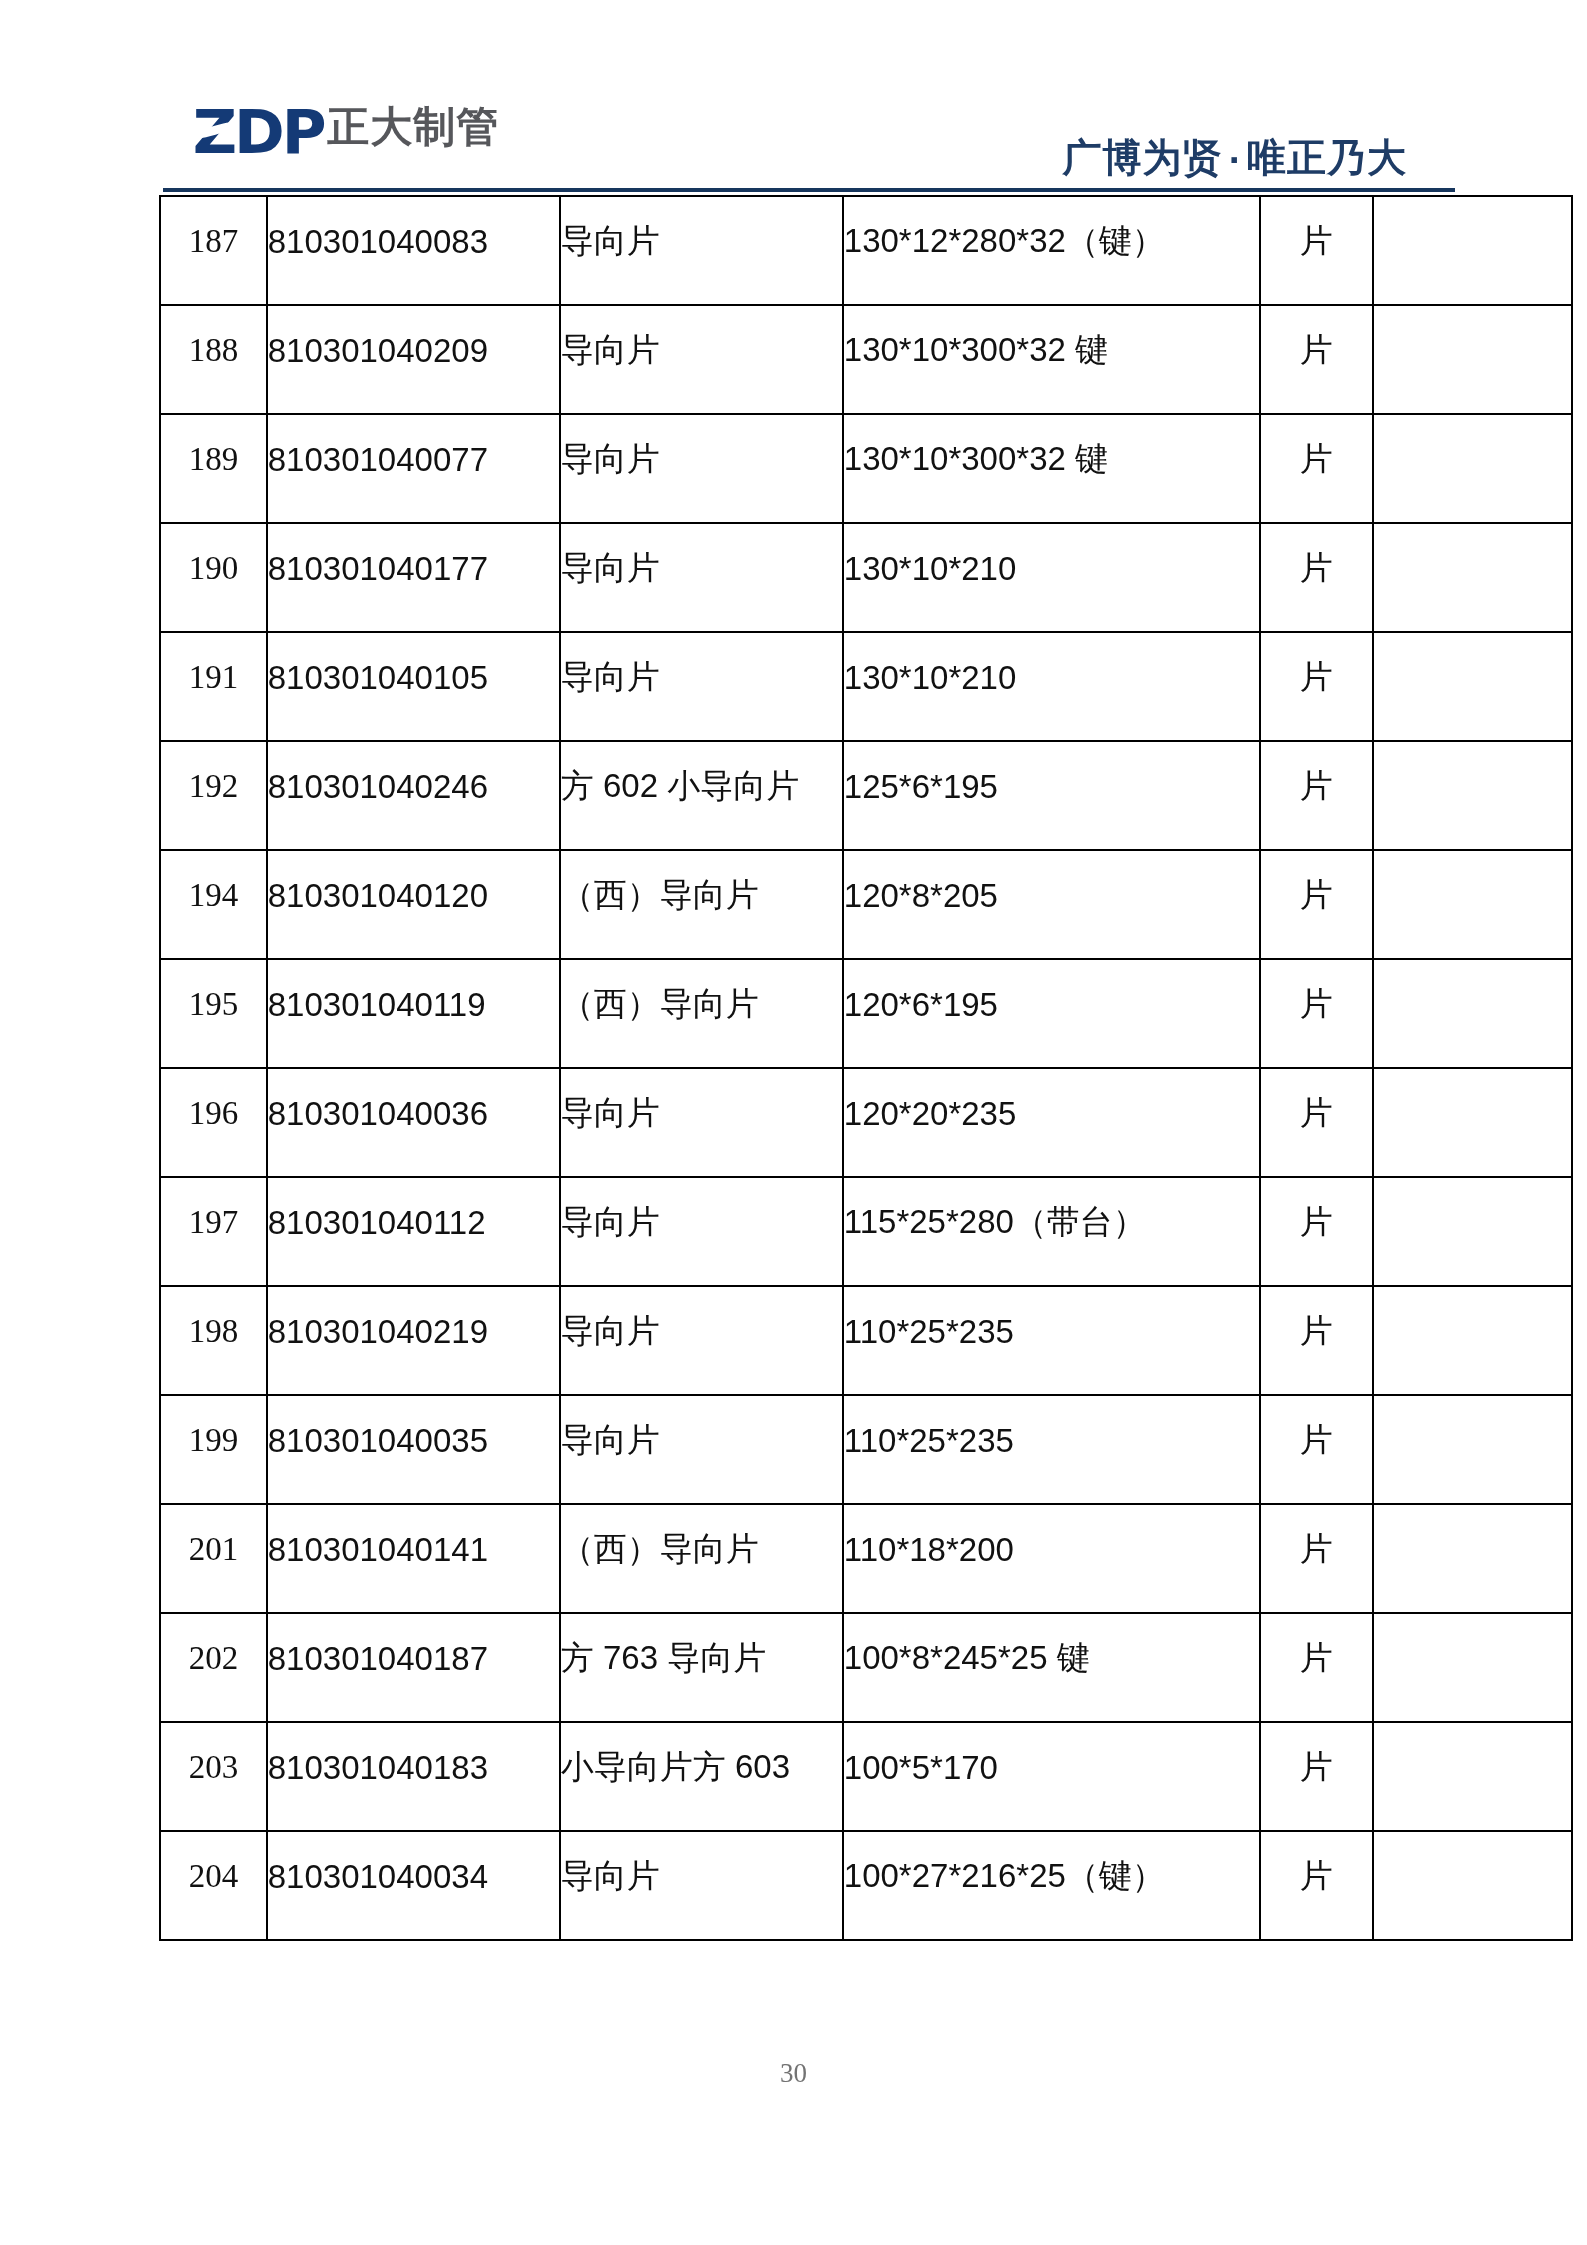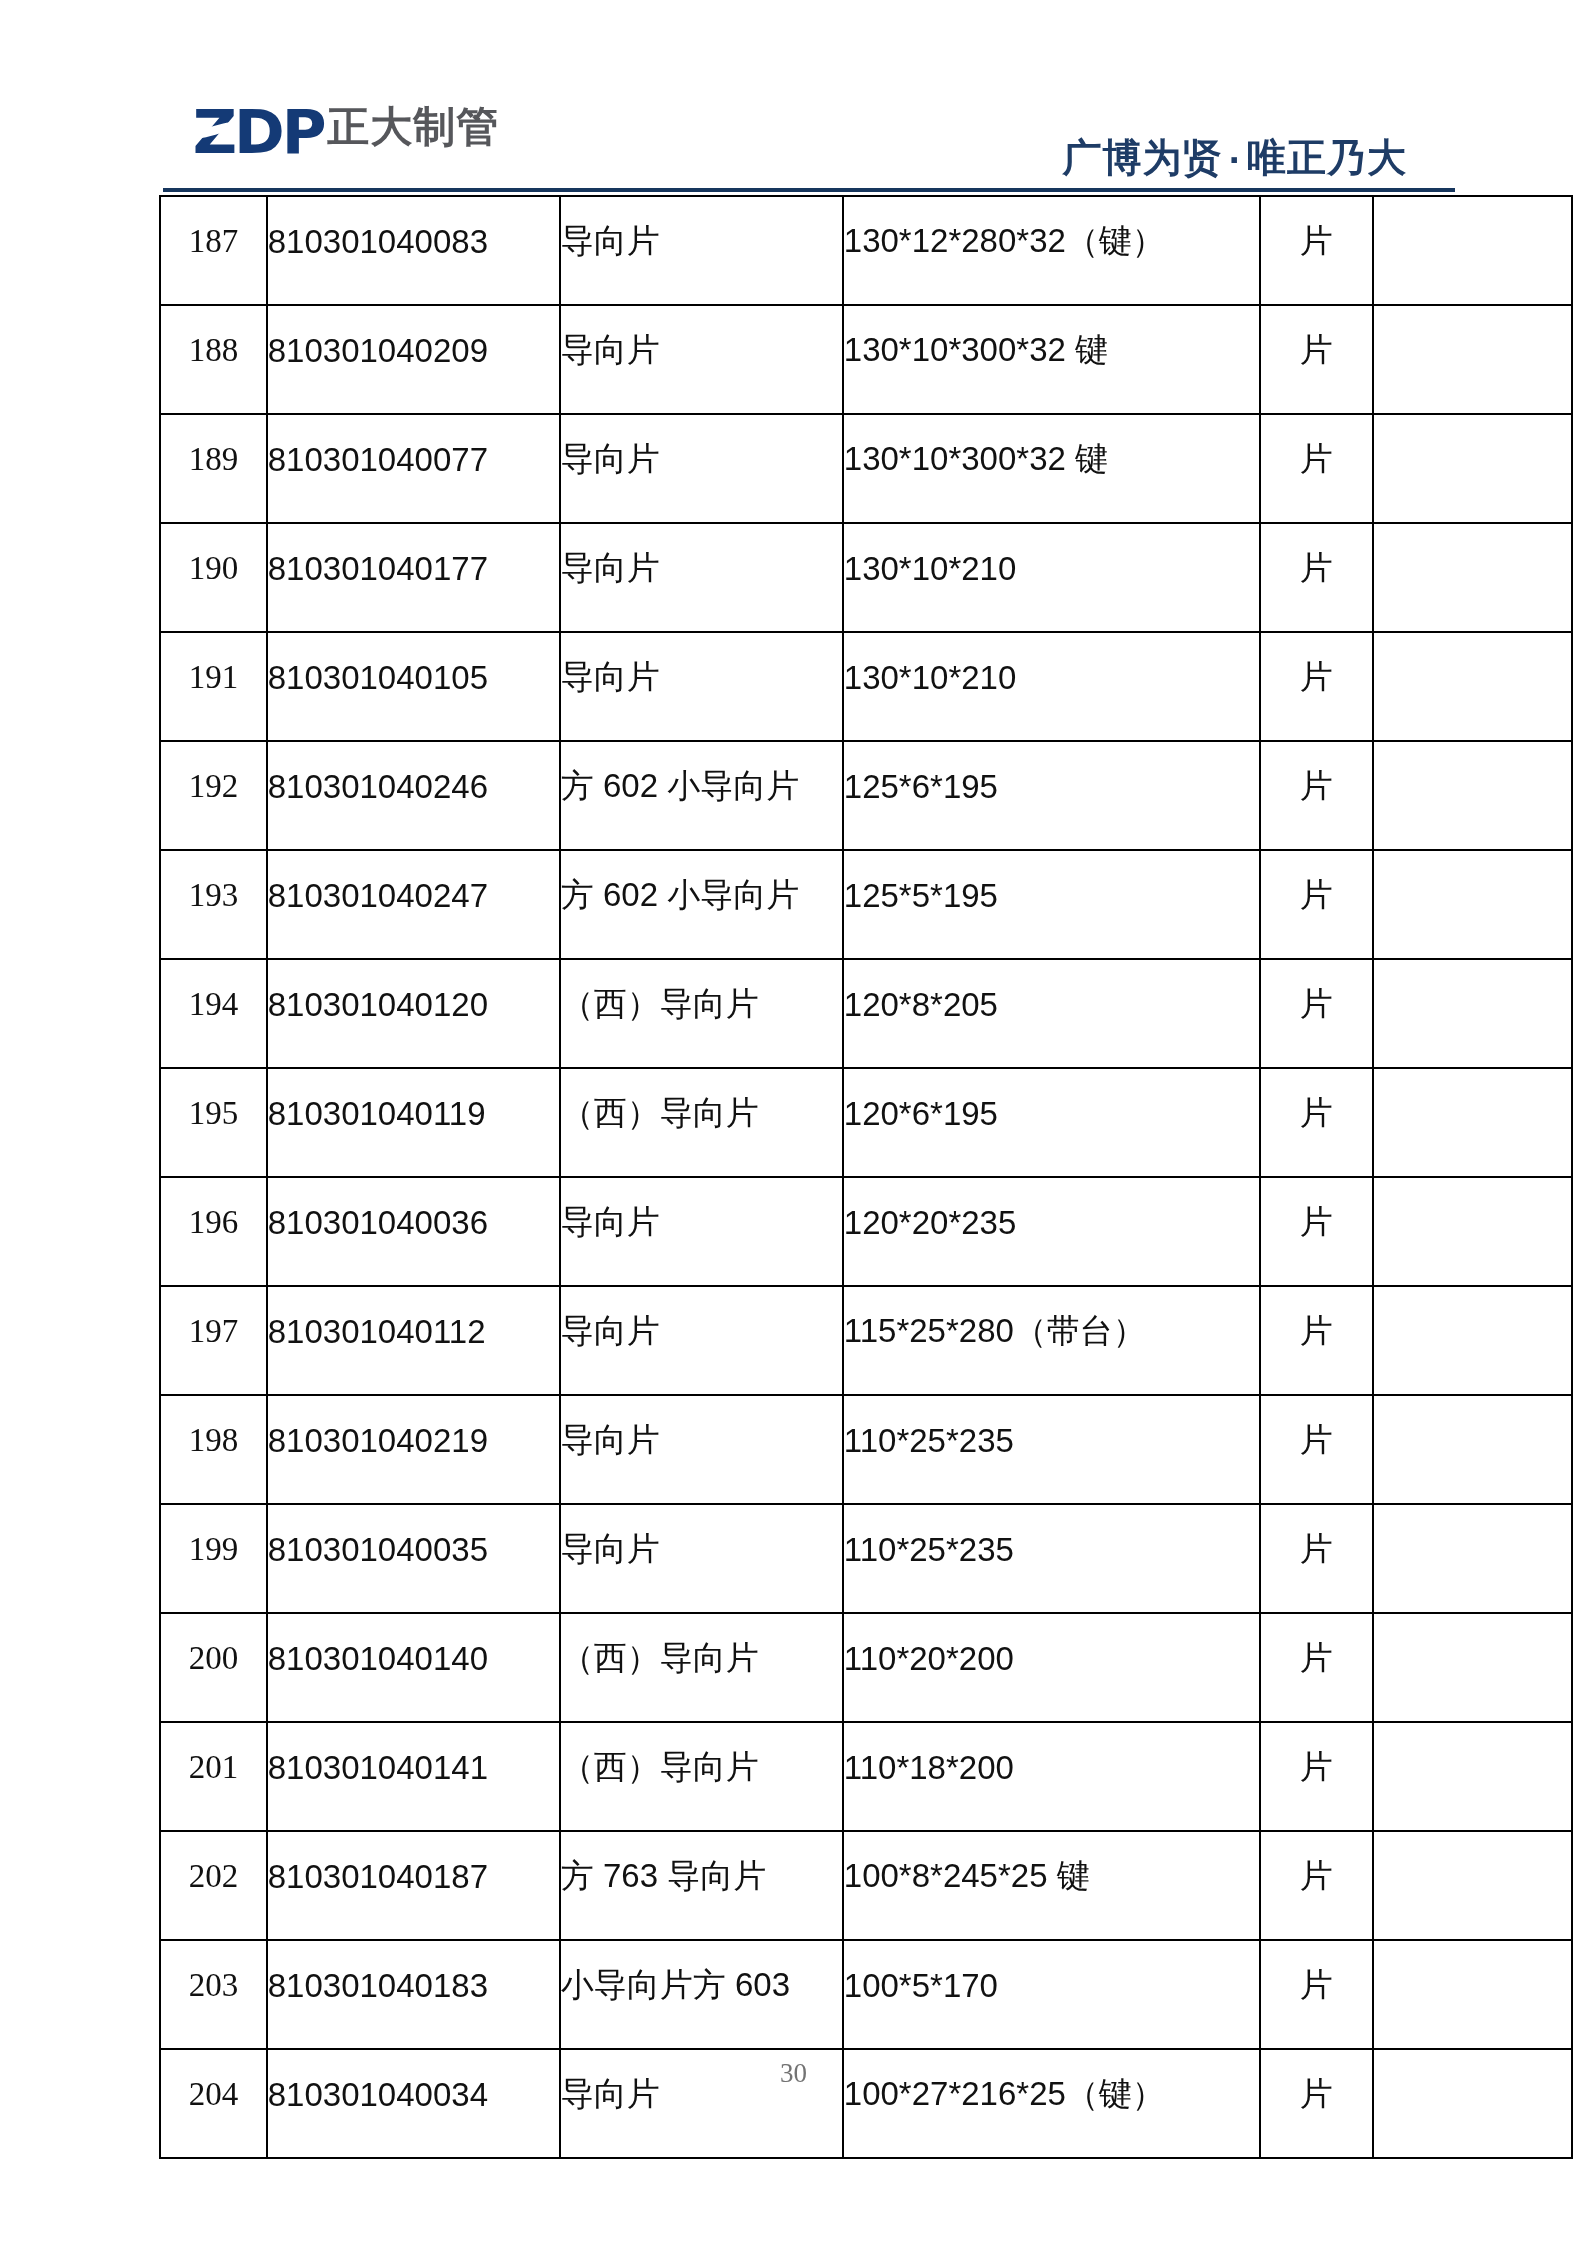--- a/index.html
+++ b/index.html
@@ -158,28 +158,20 @@
         </tr>
         <tr>
           <td class="c-no">192</td>
           <td class="c-code">810301040246</td>
           <td class="c-name">方 602 小导向片</td>
           <td class="c-spec">125*6*195</td>
           <td class="c-unit">片</td>
           <td class="c-remark"></td>
         </tr>
         <tr>
-          <td class="c-no">193</td>
-          <td class="c-code">810301040247</td>
-          <td class="c-name">方 602 小导向片</td>
-          <td class="c-spec">125*5*195</td>
-          <td class="c-unit">片</td>
-          <td class="c-remark"></td>
-        </tr>
-        <tr>
           <td class="c-no">194</td>
           <td class="c-code">810301040120</td>
           <td class="c-name">（西）导向片</td>
           <td class="c-spec">120*8*205</td>
           <td class="c-unit">片</td>
           <td class="c-remark"></td>
         </tr>
         <tr>
           <td class="c-no">195</td>
           <td class="c-code">810301040119</td>
@@ -214,28 +206,20 @@
         </tr>
         <tr>
           <td class="c-no">199</td>
           <td class="c-code">810301040035</td>
           <td class="c-name">导向片</td>
           <td class="c-spec">110*25*235</td>
           <td class="c-unit">片</td>
           <td class="c-remark"></td>
         </tr>
         <tr>
-          <td class="c-no">200</td>
-          <td class="c-code">810301040140</td>
-          <td class="c-name">（西）导向片</td>
-          <td class="c-spec">110*20*200</td>
-          <td class="c-unit">片</td>
-          <td class="c-remark"></td>
-        </tr>
-        <tr>
           <td class="c-no">201</td>
           <td class="c-code">810301040141</td>
           <td class="c-name">（西）导向片</td>
           <td class="c-spec">110*18*200</td>
           <td class="c-unit">片</td>
           <td class="c-remark"></td>
         </tr>
         <tr>
           <td class="c-no">202</td>
           <td class="c-code">810301040187</td>

